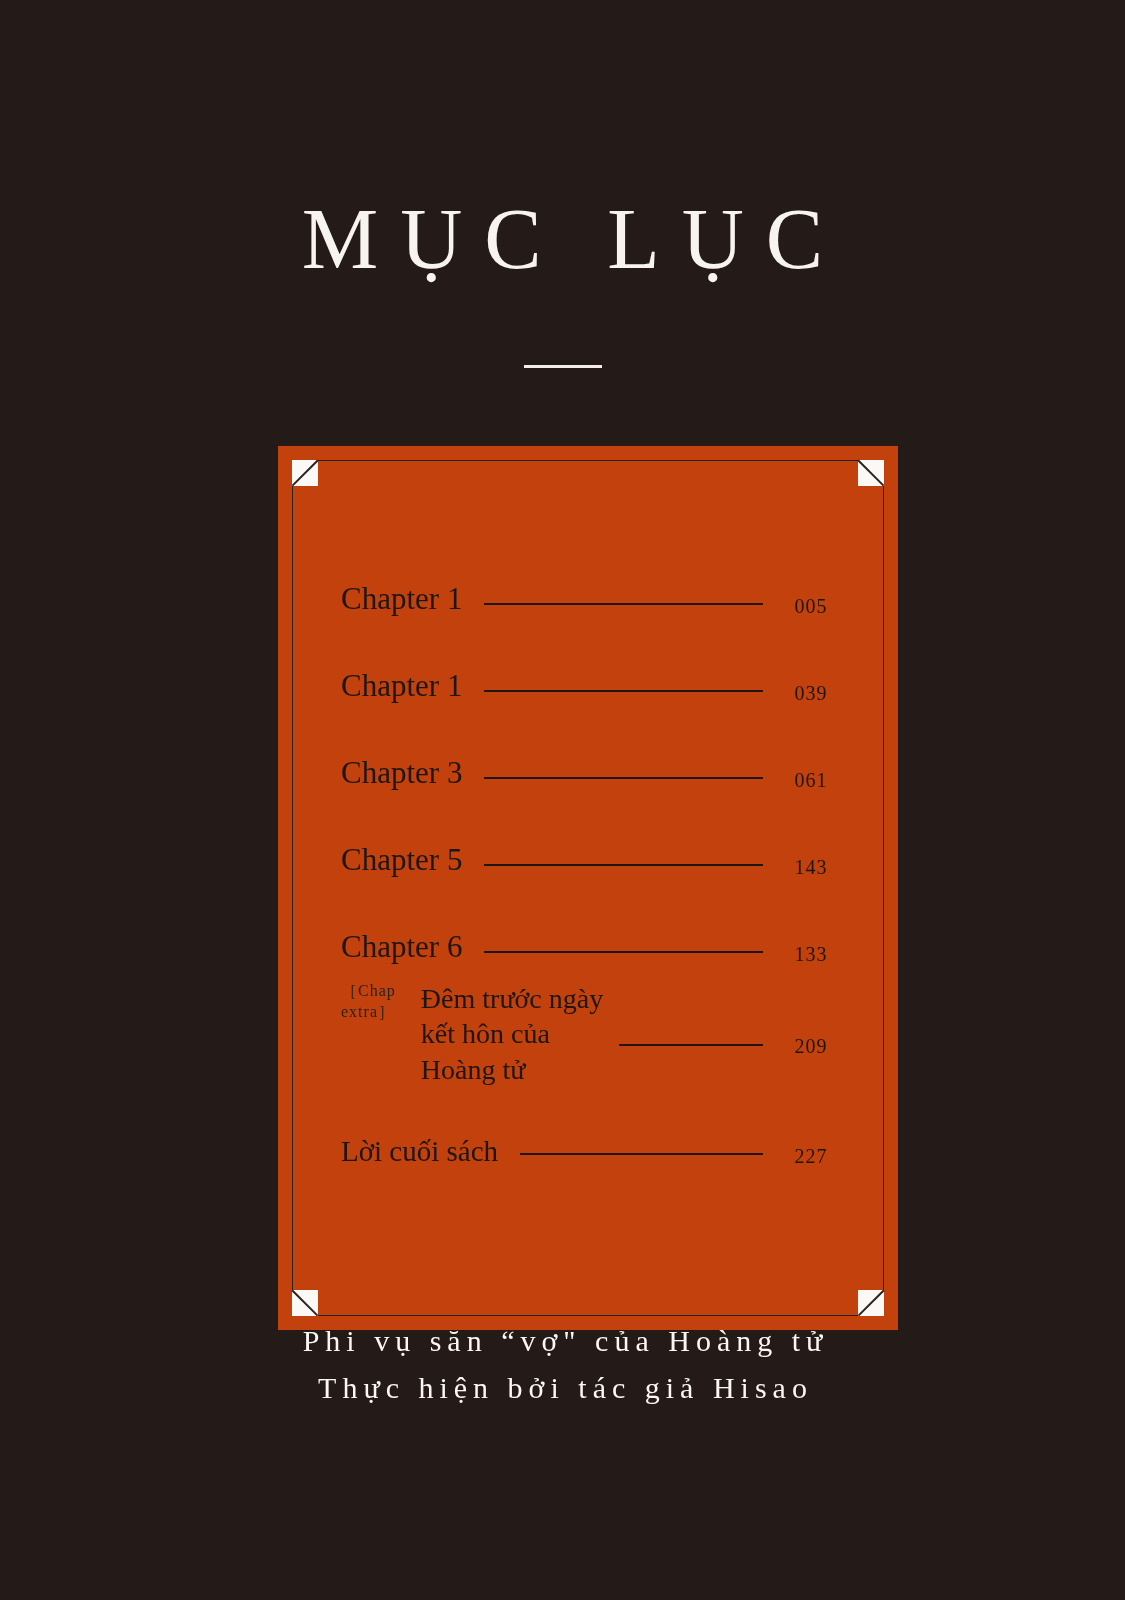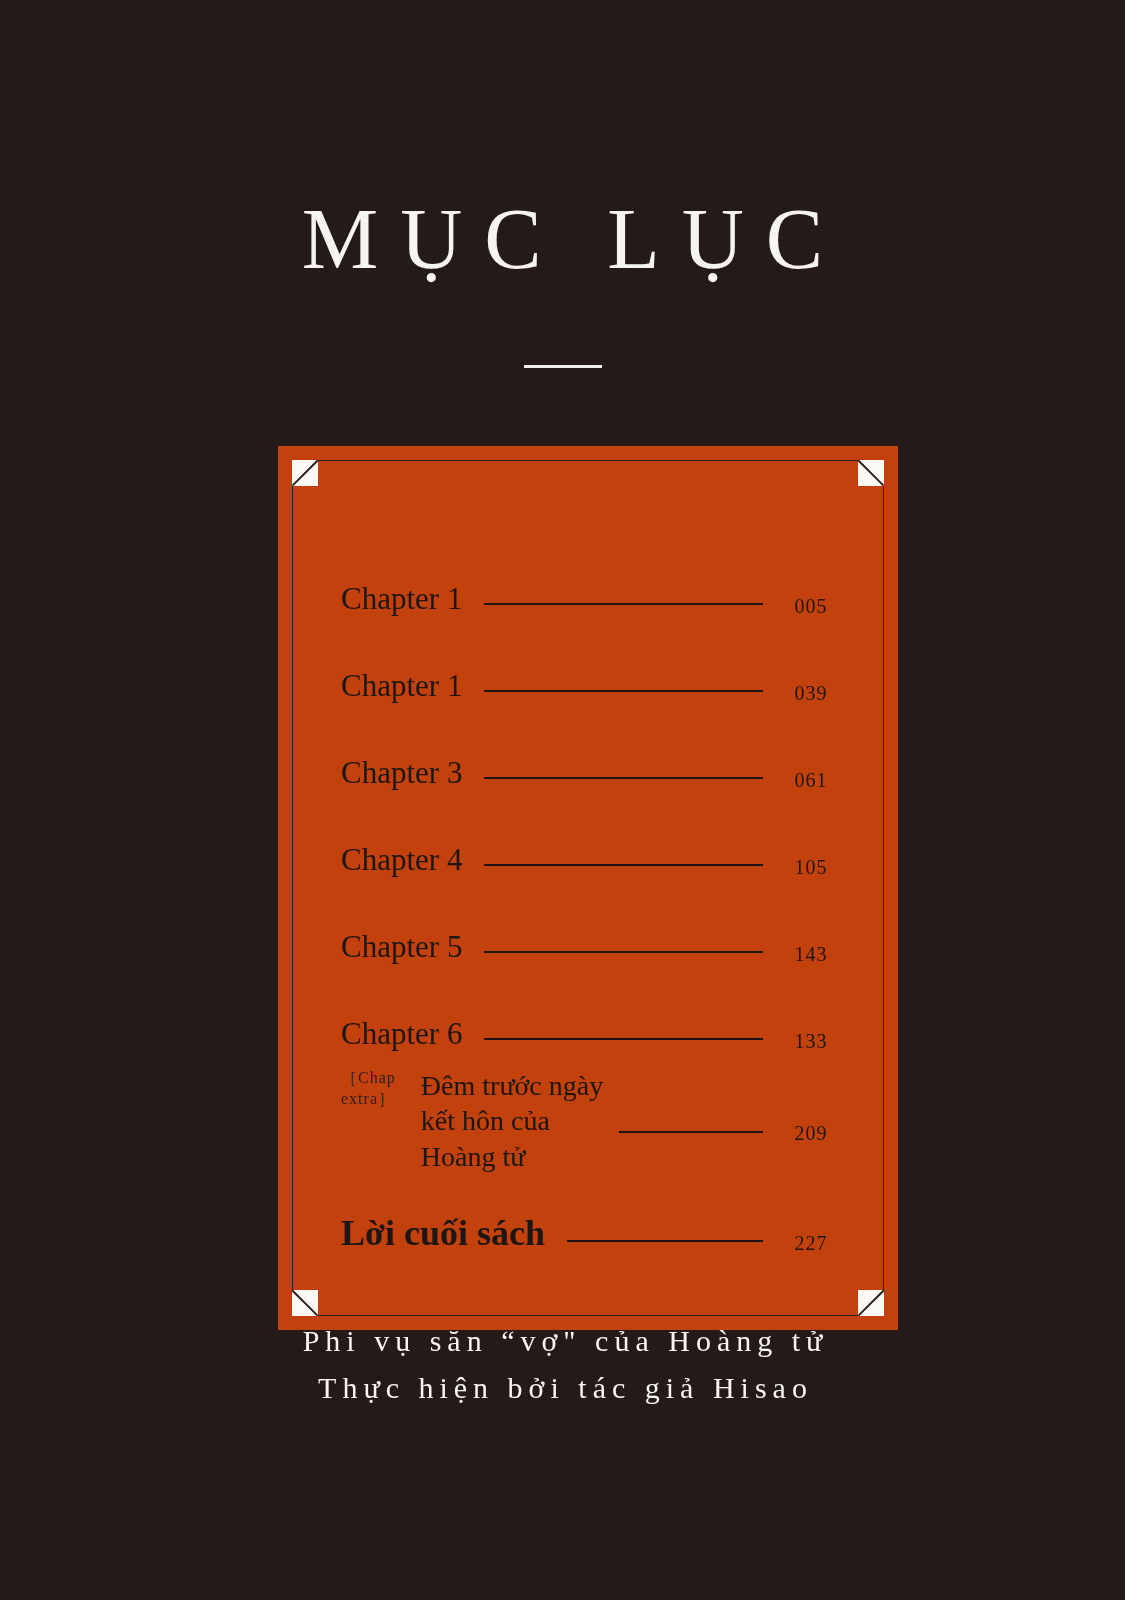--- a/index.html
+++ b/index.html
@@ -140,21 +140,21 @@
     width: 100%;
     font-family: Liberation Serif, serif;
   }
   .toc-row.extra .toc-dashline {
     margin-bottom: 42px;
     margin-left: 10px;
   }
   .toc-row.extra .toc-page {
     padding-bottom: 30px;
   }
-  .toc-row.last .toc-label { font-size: 36px; font-weight: bold; }
+  .toc-row.last .toc-label { font-size: 29px; }
   .toc-row.last { height: 80px; }
 
   .footer {
     position: absolute;
     left: 0;
     right: 0;
     top: 1318px;
     text-align: center;
     color: #faf7f4;
     font-family: "Liberation Serif", serif;
@@ -194,25 +194,20 @@
           <span class="toc-dashline"></span>
           <span class="toc-page">039</span>
         </div>
 
         <div class="toc-row">
           <span class="toc-label">Chapter 3</span>
           <span class="toc-dashline"></span>
           <span class="toc-page">061</span>
         </div>
 
-        <div class="toc-row">
-          <span class="toc-label">Chapter 4</span>
-          <span class="toc-dashline"></span>
-          <span class="toc-page">105</span>
-        </div>
 
         <div class="toc-row">
           <span class="toc-label">Chapter 5</span>
           <span class="toc-dashline"></span>
           <span class="toc-page">143</span>
         </div>
 
         <div class="toc-row">
           <span class="toc-label">Chapter 6</span>
           <span class="toc-dashline"></span>

